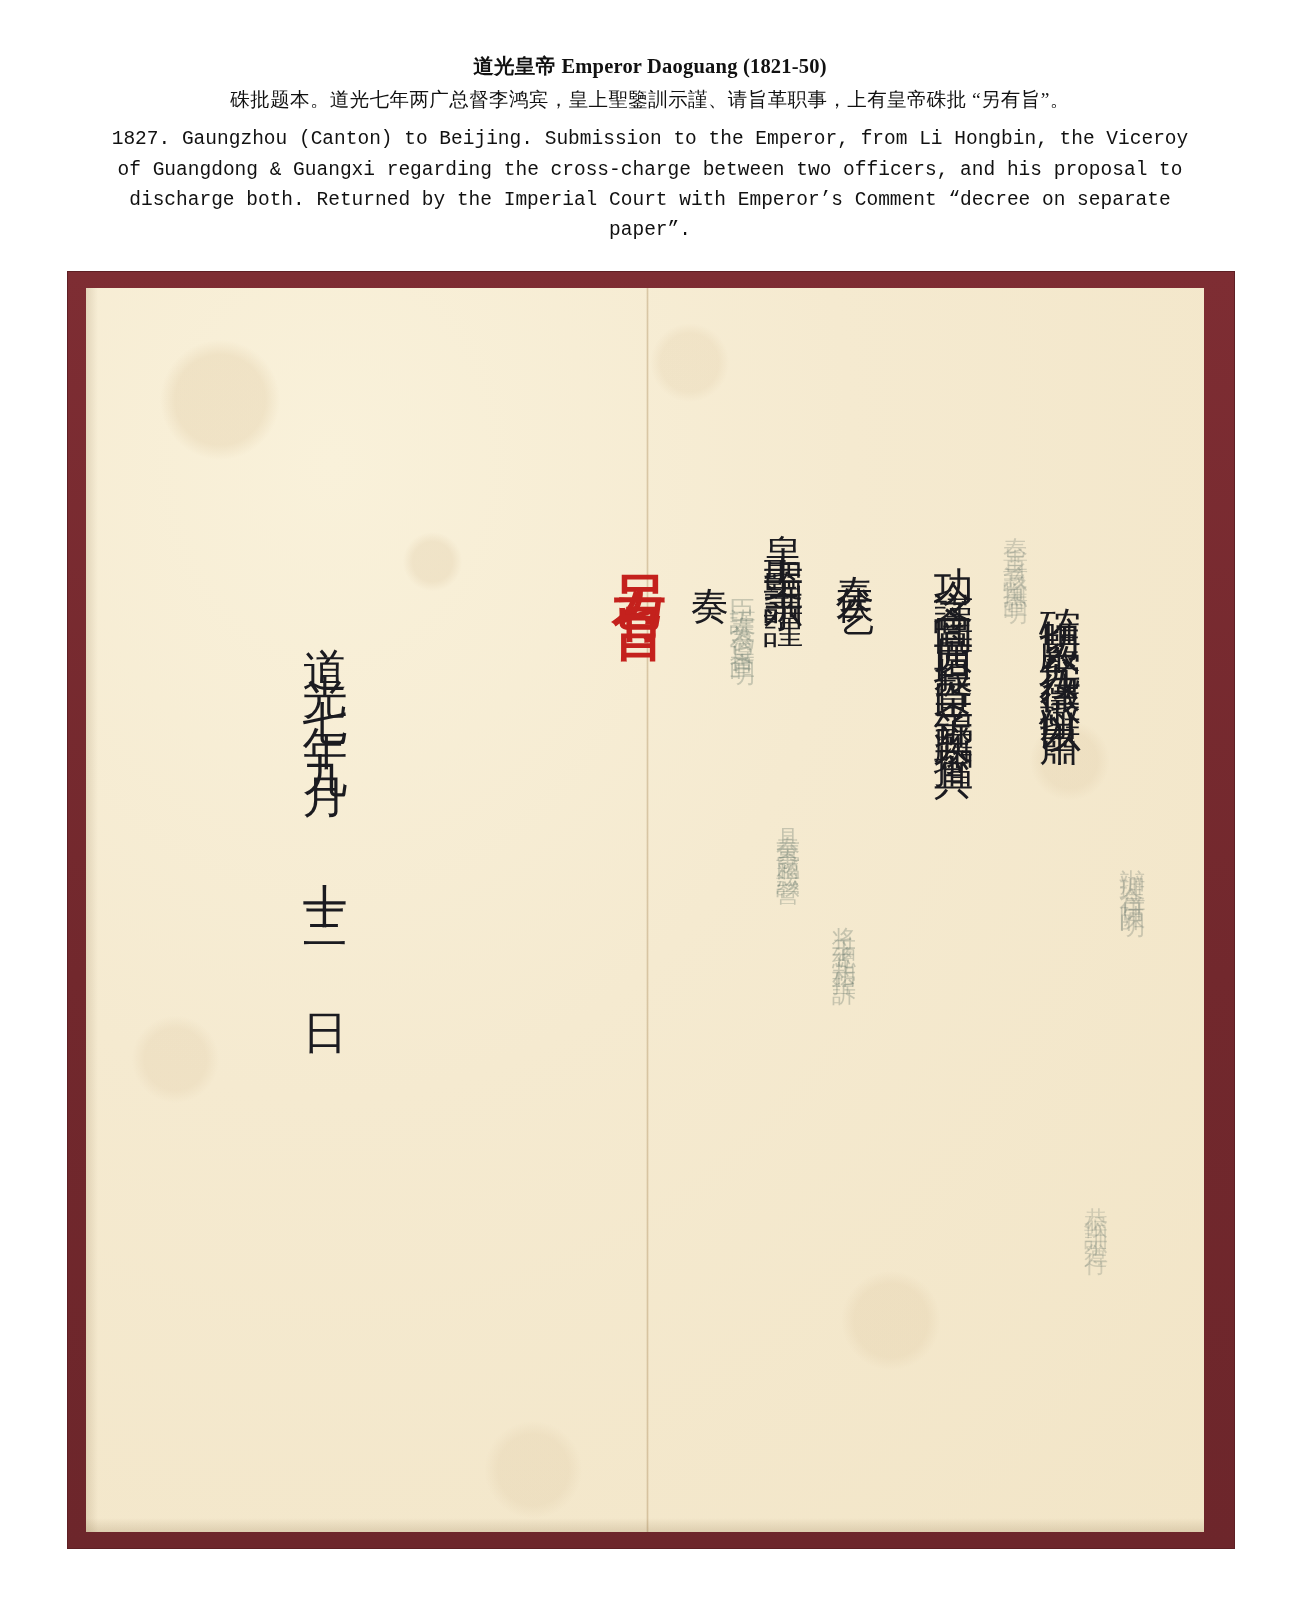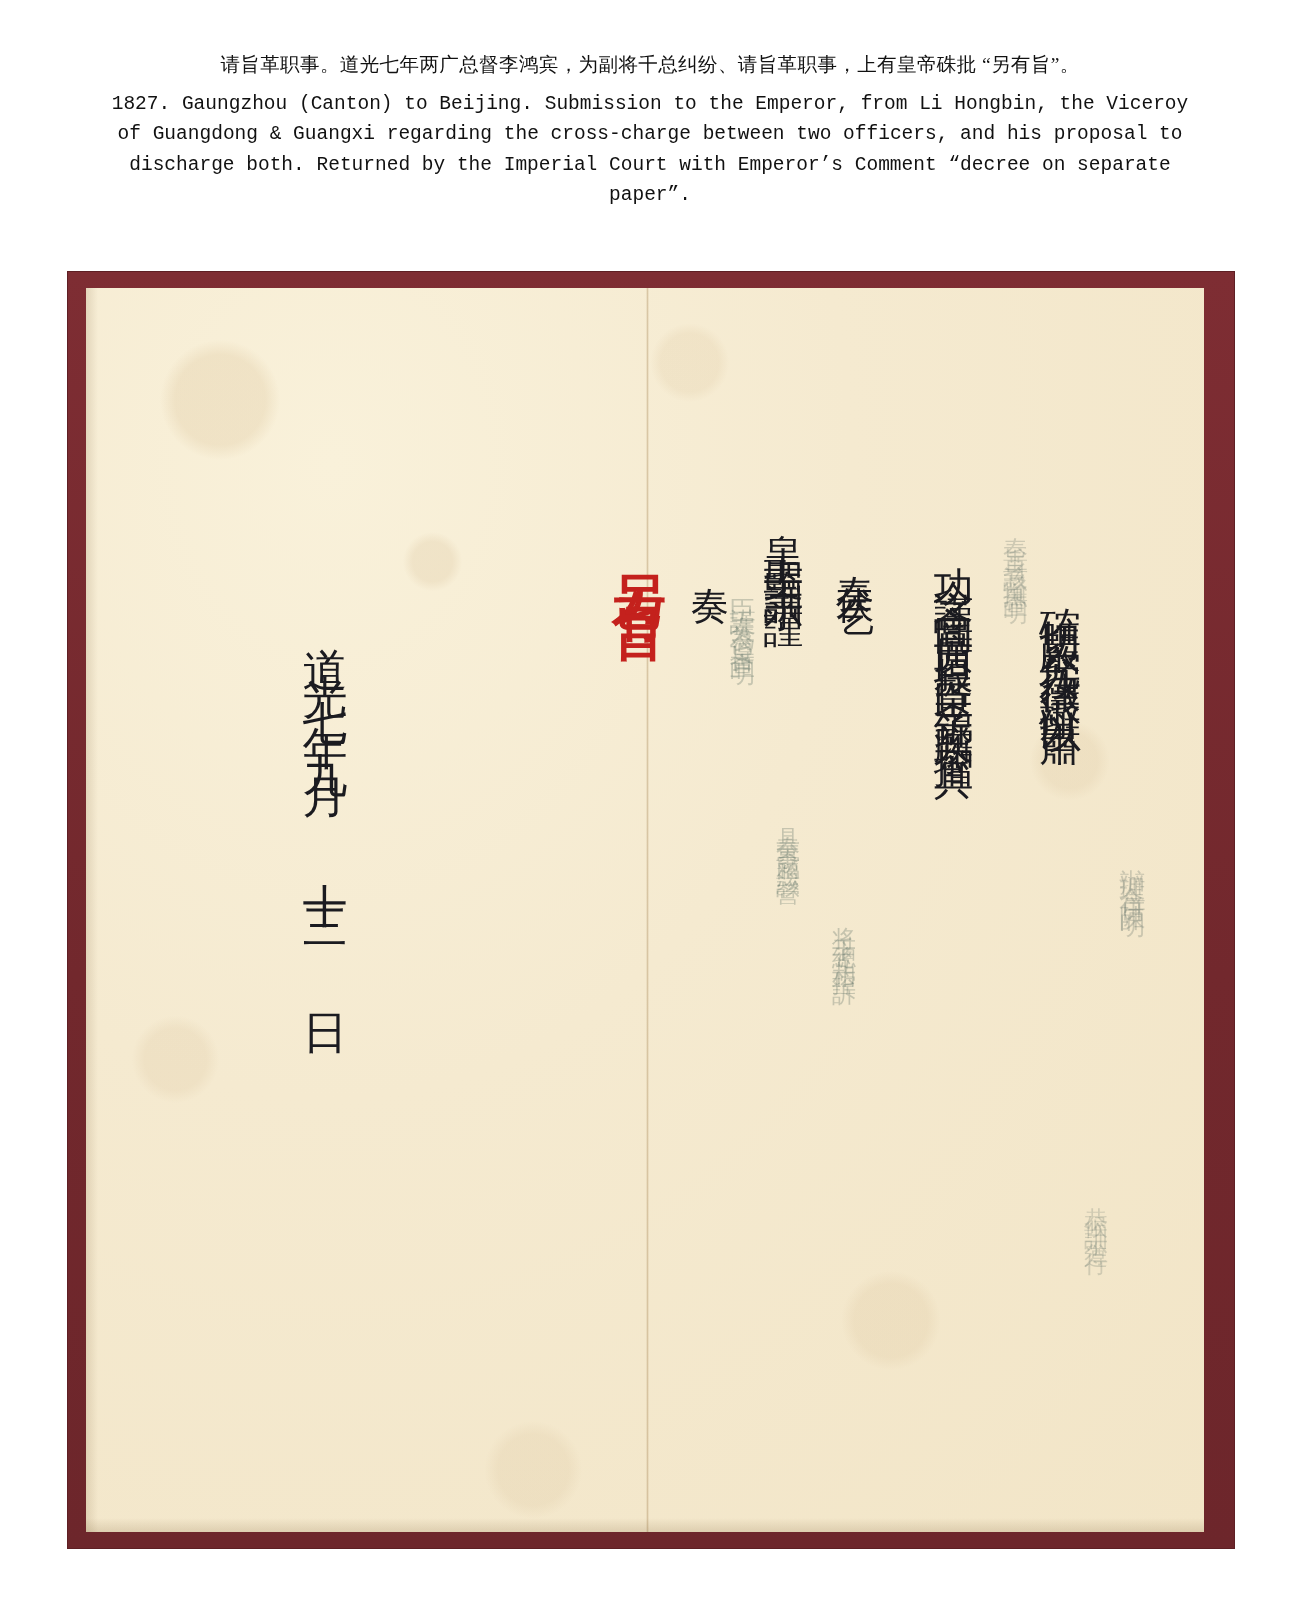--- a/index.html
+++ b/index.html
@@ -149,22 +149,27 @@
   .g3 { right: 348px; top: 620px; font-size: 24px; letter-spacing: 9px; }
   .g4 { right: 176px; top: 230px; font-size: 25px; letter-spacing: 9px; color: rgba(96,112,104,0.26); }
   .g5 { right: 58px;  top: 560px; font-size: 26px; letter-spacing: 9px; color: rgba(96,112,104,0.28); }
   .g6 { right: 96px;  top: 900px; font-size: 24px; letter-spacing: 9px; color: rgba(96,112,104,0.24); }
 </style>
 </head>
 <body>
 
 <div class="caption">
 
+  <div class="caption-line title-line">
+    <span>道光皇帝</span>
+    <span>Emperor Daoguang</span>
+    <span class="dates">(1821-50)</span>
+  </div>
 
-  <div class="caption-line cn-line">请旨革职事。道光七年两广总督李鸿宾，为副将千总纠纷、请旨革职事，上有皇帝硃批 “另有旨”。</div>
+  <div class="caption-line cn-line">硃批题本。道光七年两广总督李鸿宾，皇上聖鑒訓示謹、请旨革职事，上有皇帝硃批 “另有旨”。</div>
 
   <div class="caption-line en-block">1827. Gaungzhou (Canton) to Beijing. Submission to the Emperor, from Li Hongbin, the Viceroy of Guangdong &amp; Guangxi regarding the cross-charge between two officers, and his proposal to discharge both. Returned by the Imperial Court with Emperor’s Comment “decree on separate paper”.</div>
 
 </div>
 
 <div class="mount">
   <div class="paper">
 
     <div class="fold"></div>
     <div class="edge-shadow-left"></div>

